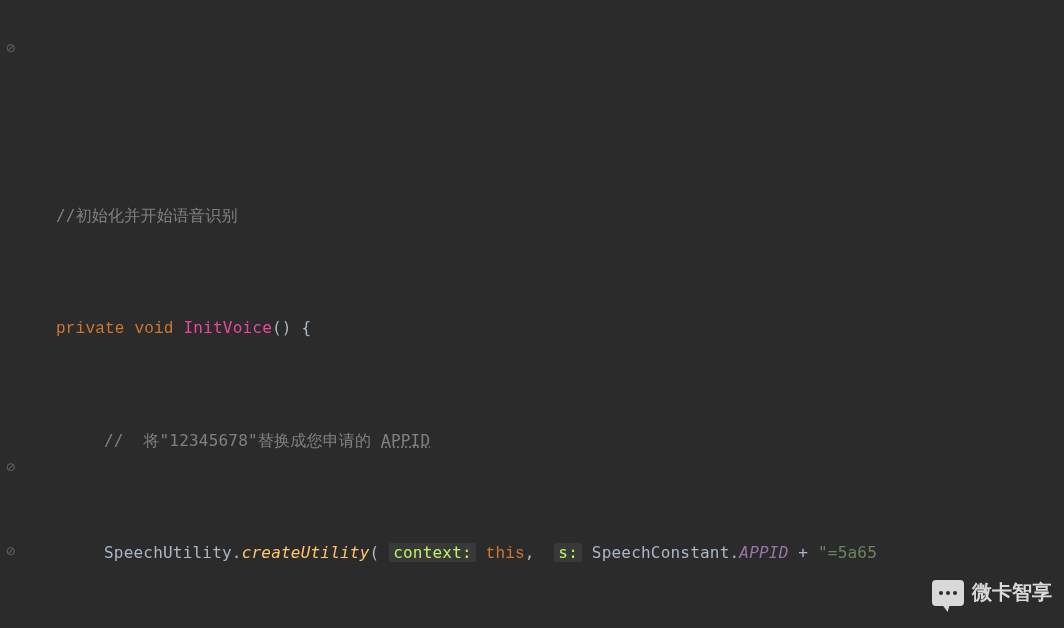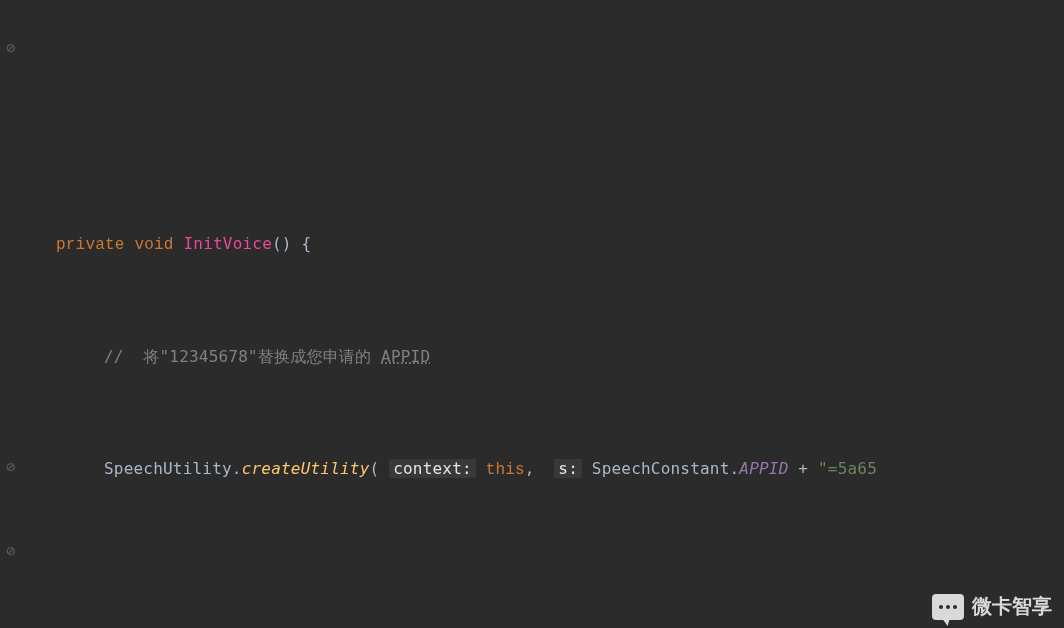--- a/index.html
+++ b/index.html
@@ -25,35 +25,35 @@
   .i2 { padding-left: 104px; }
   .cm { color: #808080; }
   .kw { color: #cc7832; font-family: Liberation Mono, monospace; }
   .mth { color: #ec4899; }
   .mthit { color: #ffc66d; font-style: italic; margin-top: 16px; }
   .fld { color: #9876aa; font-style: italic; }
   .str { color: #6a8759; }
   .txt { color: #a9b7c6; }
   .hint {
     background: #393939;
-    color: #e5e5e5;
+    color: #bef264;
     padding: 0 4px;
     border-radius: 2px;
     font-style: normal;
   }
   .gutter-icon {
     position: absolute;
     left: 6px;
     color: #5b6063;
     font-size: 15px;
   }
   .watermark {
     position: absolute;
     right: 12px;
-    bottom: 8px;
+    bottom: 22px;
     display: flex;
     align-items: center;
     gap: 8px;
     color: #e8e8e8;
     font-family: "Microsoft YaHei", sans-serif;
     font-size: 20px;
     font-weight: bold;
     opacity: 0.92;
     white-space: nowrap;
   }
@@ -89,20 +89,21 @@
 </style>
 </head>
 <body>
 
 <div class="editor">
 
   <span class="gutter-icon" style="top:34px">⊘</span>
   <span class="gutter-icon" style="top:453px">⊘</span>
   <span class="gutter-icon" style="top:537px">⊘</span>
 
+  <span class="line i1"><span class="cm">//初始化并开始语音识别</span></span>
 
   <span class="line i1"><span class="kw">private</span> <span class="kw">void</span> <span class="mth">InitVoice</span><span class="txt">() {</span></span>
 
   <span class="line i2"><span class="cm">//  将"12345678"替换成您申请的 </span><span class="cm" style="text-decoration:underline dotted #808080">APPID</span></span>
 
   <span class="line i2"><span class="txt">SpeechUtility.</span><span class="mthit">createUtility</span><span class="txt">( </span><span class="hint">context:</span><span class="kw"> this</span><span class="txt">,  </span><span class="hint">s:</span><span class="txt"> SpeechConstant.</span><span class="fld">APPID</span><span class="txt"> + </span><span class="str">"=5a65</span></span>
 
   
 
   

